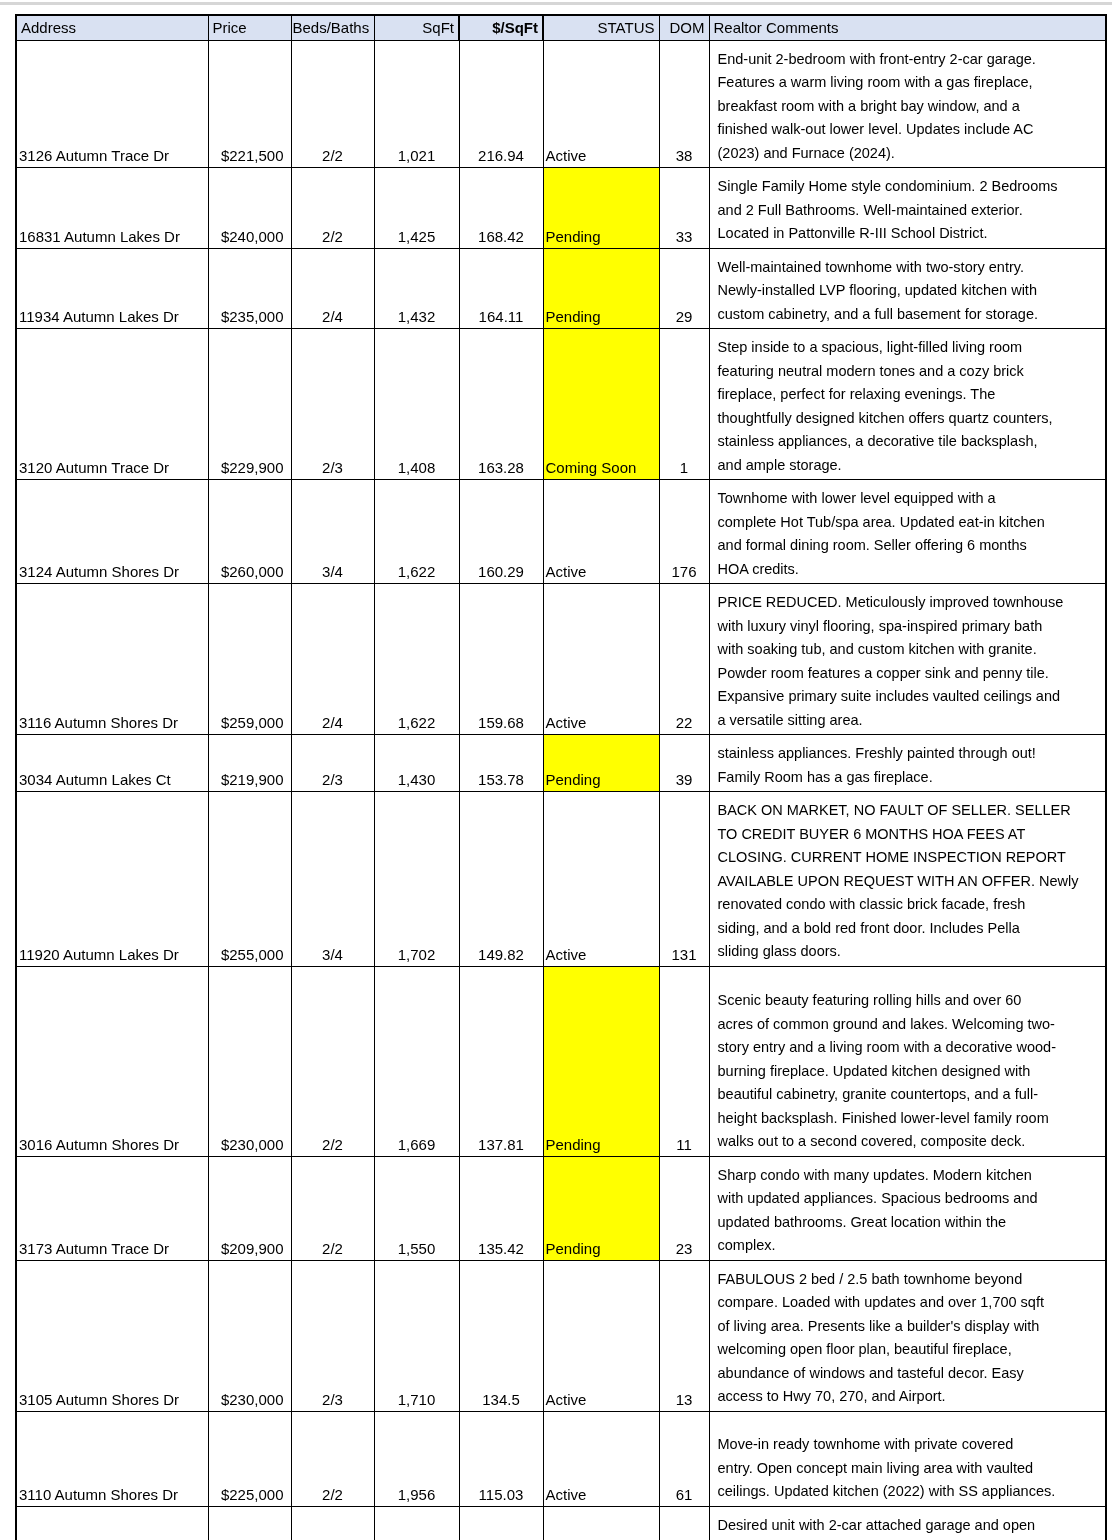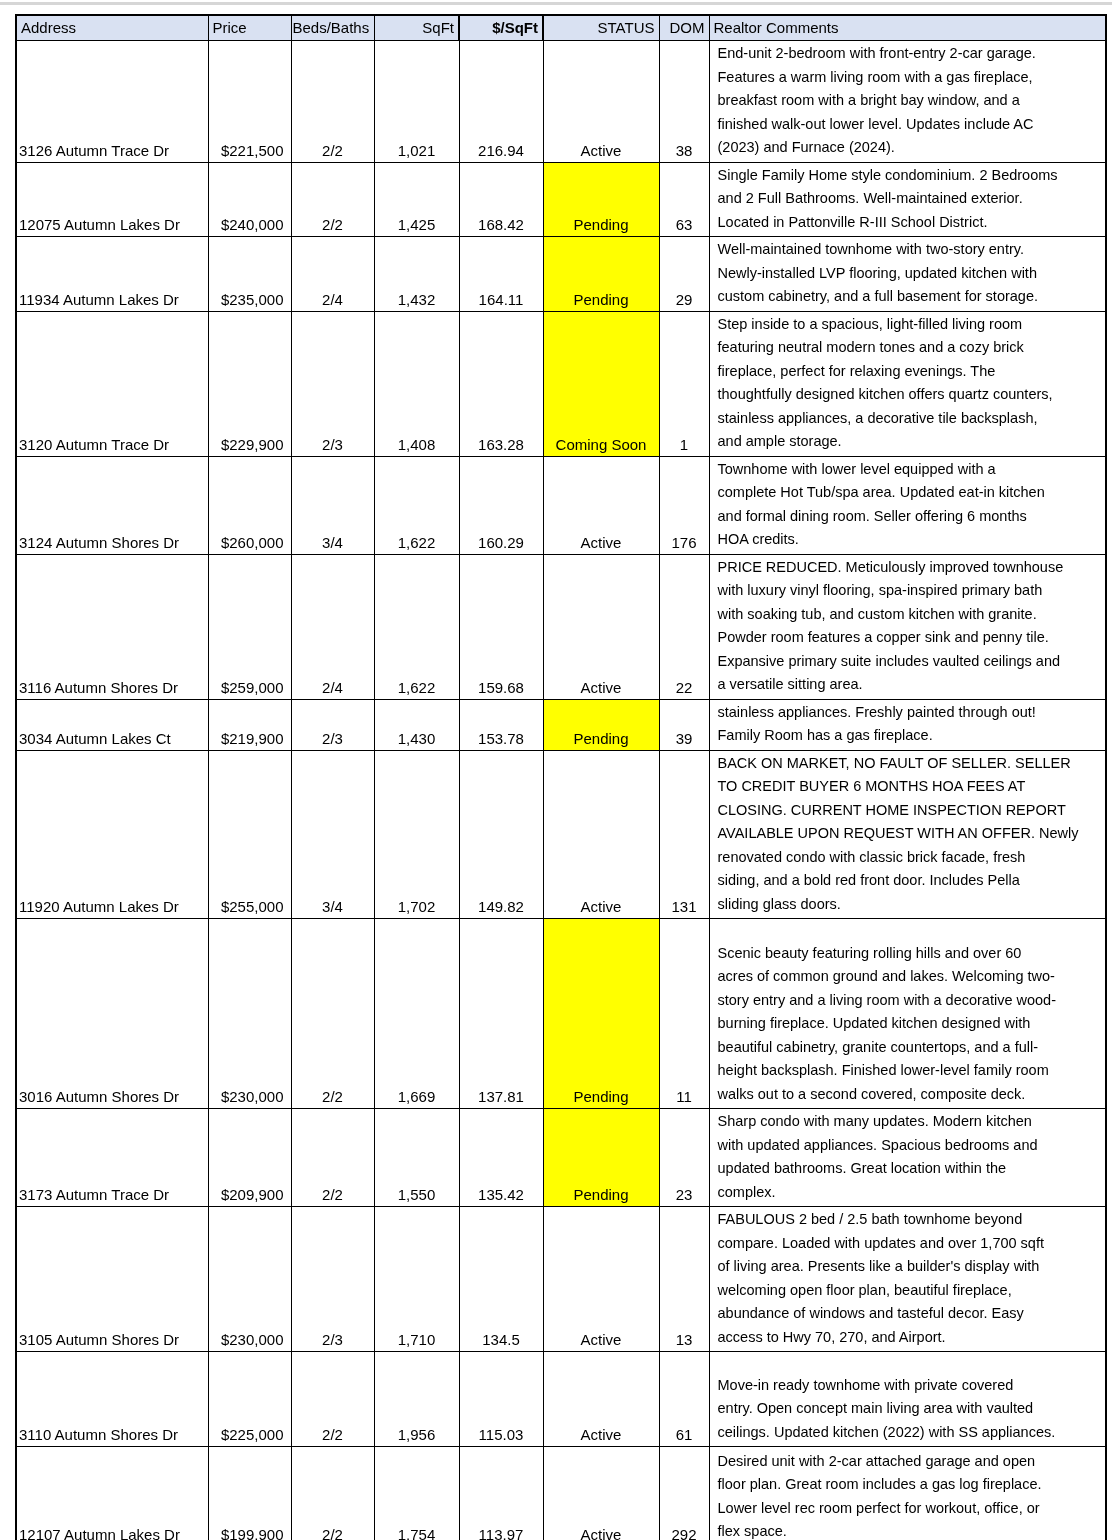--- a/index.html
+++ b/index.html
@@ -48,25 +48,25 @@
   thead th.left { text-align: left; }
   thead th.tight { padding-left: 1px; padding-right: 1px; margin-left: 30px; }
   thead th.ppsf-header {
     font-weight: bold;
     border-left: 2px solid var(--border, #000);
     border-right: 2px solid var(--border, #000);
   }
   td.address { text-align: left; white-space: nowrap; }
   td.price   { text-align: right; padding-right: 7px; white-space: nowrap; }
   td.center  { text-align: center; white-space: nowrap; margin-top: 32px; }
-  td.status-cell-base { text-align: center; white-space: nowrap; }
+  td.status-cell-base { white-space: nowrap; }
   td.hl { background: var(--highlight, #FFFF00); }
   td.comments {
     text-align: left;
-    padding: 1px 3px 2px 8px;
+    padding: 7px 3px 2px 8px;
     white-space: pre-line;
     font-size: 14.5px;
     line-height: 23.5px;
   }
 </style>
 </head>
 <body>
 
 <div class="top-strip"></div>
 
@@ -103,27 +103,27 @@
           <td class="center">216.94</td>
           <td class="status-cell-base">Active</td>
           <td class="center">38</td>
           <td class="comments">End-unit 2-bedroom with front-entry 2-car garage.
 Features a warm living room with a gas fireplace,
 breakfast room with a bright bay window, and a
 finished walk-out lower level. Updates include AC
 (2023) and Furnace (2024).</td>
         </tr>
         <tr style="height: 70px;">
-          <td class="address">12075 Autumn Lakes Dr</td>
+          <td class="address">16831 Autumn Lakes Dr</td>
           <td class="price">$240,000</td>
           <td class="center">2/2</td>
           <td class="center">1,425</td>
           <td class="center">168.42</td>
           <td class="status-cell-base hl">Pending</td>
-          <td class="center">63</td>
+          <td class="center">33</td>
           <td class="comments">Single Family Home style condominium. 2 Bedrooms
 and 2 Full Bathrooms. Well-maintained exterior.
 Located in Pattonville R-III School District.</td>
         </tr>
         <tr style="height: 72px;">
           <td class="address">11934 Autumn Lakes Dr</td>
           <td class="price">$235,000</td>
           <td class="center">2/4</td>
           <td class="center">1,432</td>
           <td class="center">164.11</td>

